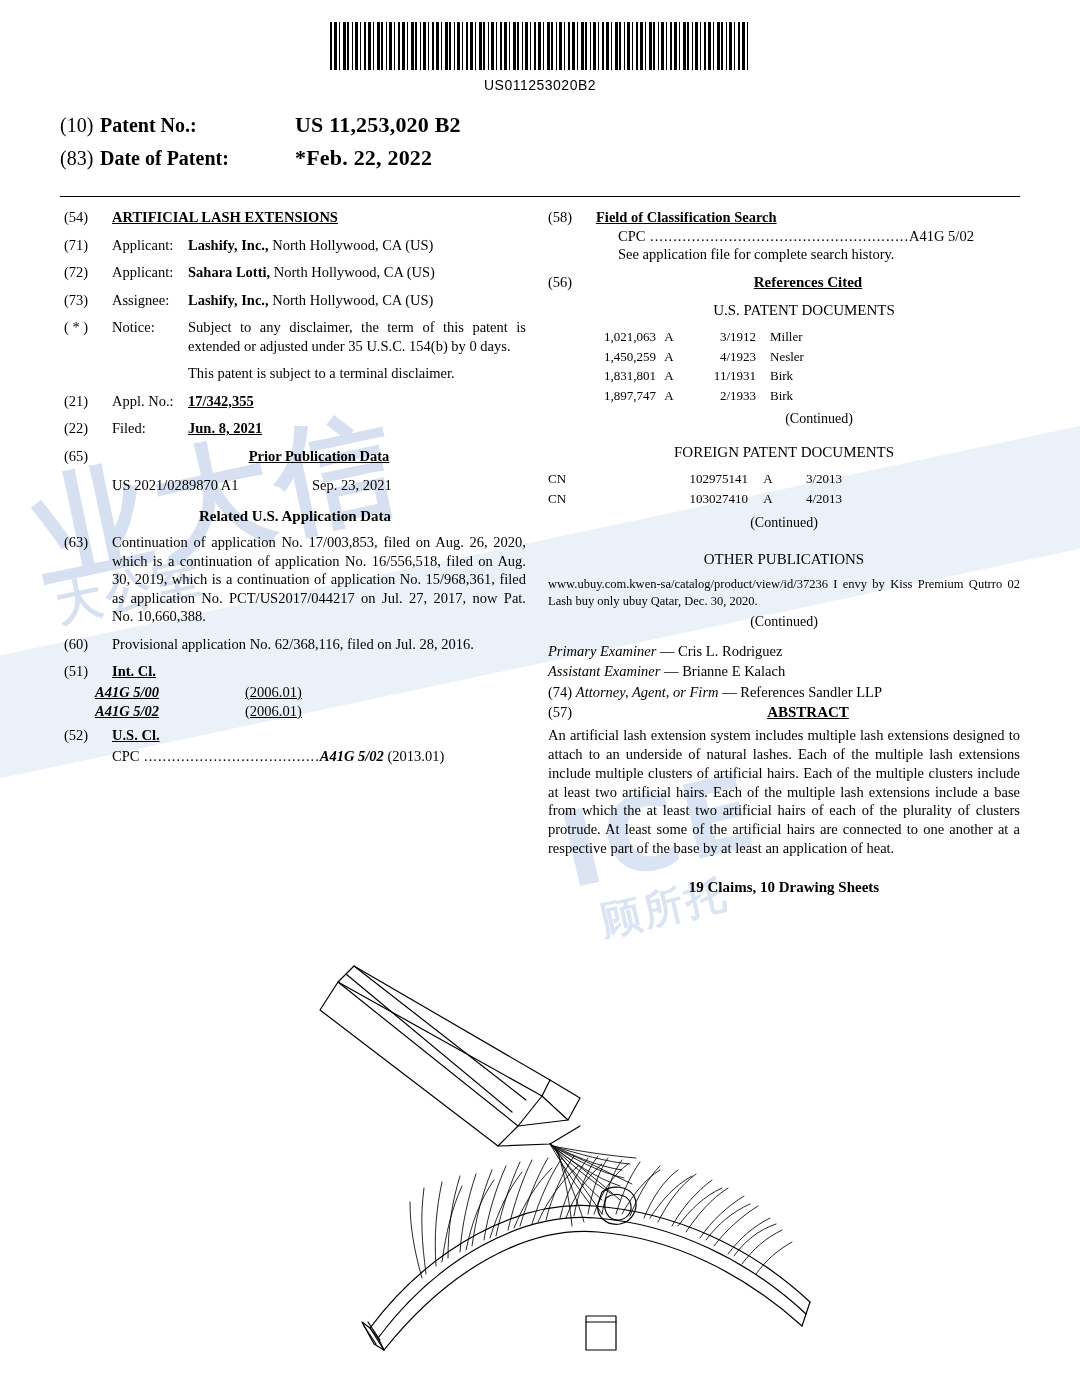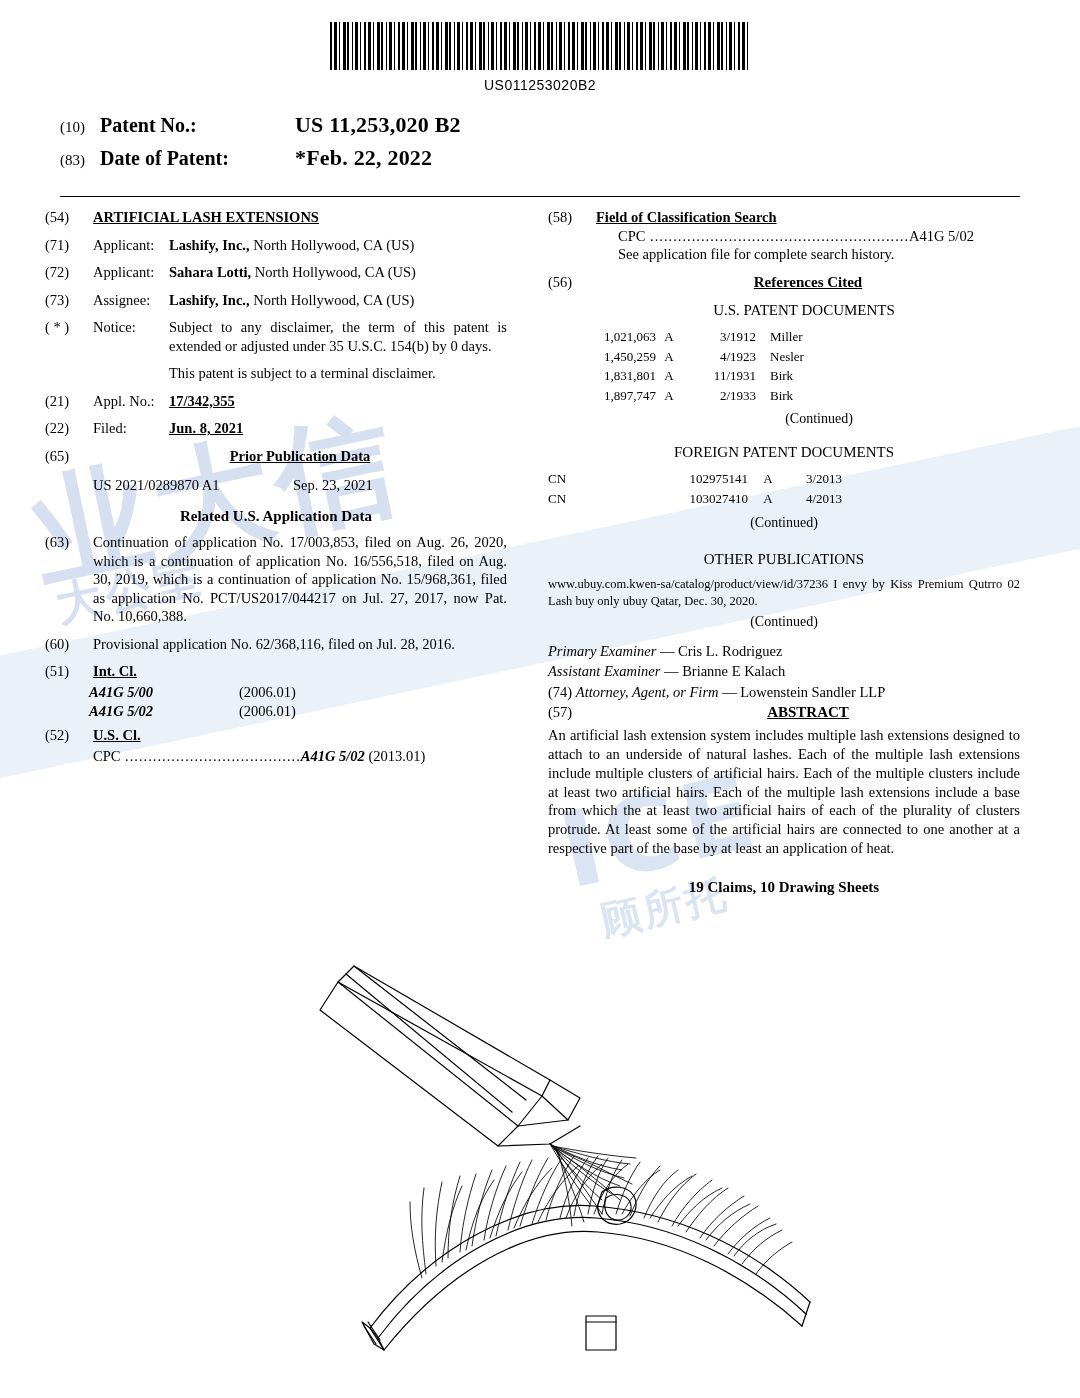--- a/index.html
+++ b/index.html
@@ -74,21 +74,21 @@
     font-weight: bold;
     margin-left: 42px;
     margin-top: 5px;
   }
   .right-line {
     display: flex;
     align-items: baseline;
     margin-bottom: 7px;
   }
   .right-line .num {
-    font-size: 15px;
+    font-size: 20px;
     width: 40px;
     flex: none;
   }
   .right-line .lbl {
     font-size: 20px;
     font-weight: bold;
     width: 195px;
     flex: none;
   }
   .right-line .val {
@@ -105,21 +105,21 @@
   }
   .rule-top { top: 196px; }
 
   
   .col {
     position: absolute;
     top: 208px;
     font-size: 14.5px;
     line-height: 1.28;
   }
-  .col-left { left: 45px; width: 462px; }
+  .col-left { left: 64px; width: 462px; }
   .col-right { left: 548px; width: 472px; }
 
   .field {
     display: flex;
     flex-direction: row;
     margin-bottom: 9px;
   }
   .field .fnum {
     width: 48px;
     flex: none;
@@ -155,21 +155,22 @@
 
   .pubdata-row {
     display: flex;
     margin-left: 48px;
     margin-bottom: 4px;
   }
   .pubdata-row .a { width: 200px; }
 
   .intcl-row {
     display: flex;
-    margin-left: 44px;
+    margin-left: 31px;
+    text-decoration: underline;
   }
   .intcl-row .a { width: 150px; font-weight: bold; font-style: italic; }
   .intcl-row .b { width: 120px; }
 
   .cpc-row {
     margin-left: 48px;
   }
 
   .dots {
     letter-spacing: 1px;
@@ -482,21 +483,21 @@
     <div class="continued-plain">(Continued)</div>
   </div>
 
   <div class="section-title-sub" style="margin-top:16px">OTHER PUBLICATIONS</div>
   <div class="otherpub">www.ubuy.com.kwen-sa/catalog/product/view/id/37236 I envy by Kiss Premium Qutrro 02 Lash buy only ubuy Qatar, Dec. 30, 2020.</div>
   <div class="continued-plain">(Continued)</div>
 
   <div class="examiner">
     <div><span class="italic">Primary Examiner</span><span> — Cris L. Rodriguez</span></div>
     <div><span class="italic">Assistant Examiner</span><span> — Brianne E Kalach</span></div>
-    <div><span>(74)</span> <span class="italic">Attorney, Agent, or Firm</span><span> — Lowenstein Sandler LLP</span></div>
+    <div><span>(74)</span> <span class="italic">Attorney, Agent, or Firm</span><span> — References Sandler LLP</span></div>
   </div>
 
   <div class="field" style="margin-top:1px;margin-bottom:0">
     <span class="fnum">(57)</span>
     <span class="fbody-nolabel">
       <div class="center bold" style="font-size:15px">ABSTRACT</div>
     </span>
   </div>
   <div class="abstract-body">An artificial lash extension system includes multiple lash extensions designed to attach to an underside of natural lashes. Each of the multiple lash extensions include multiple clusters of artificial hairs. Each of the multiple clusters include at least two artificial hairs. Each of the multiple lash extensions include a base from which the at least two artificial hairs of each of the plurality of clusters protrude. At least some of the artificial hairs are connected to one another at a respective part of the base by at least an application of heat.</div>
   <div class="claims-line">19 Claims, 10 Drawing Sheets</div>

